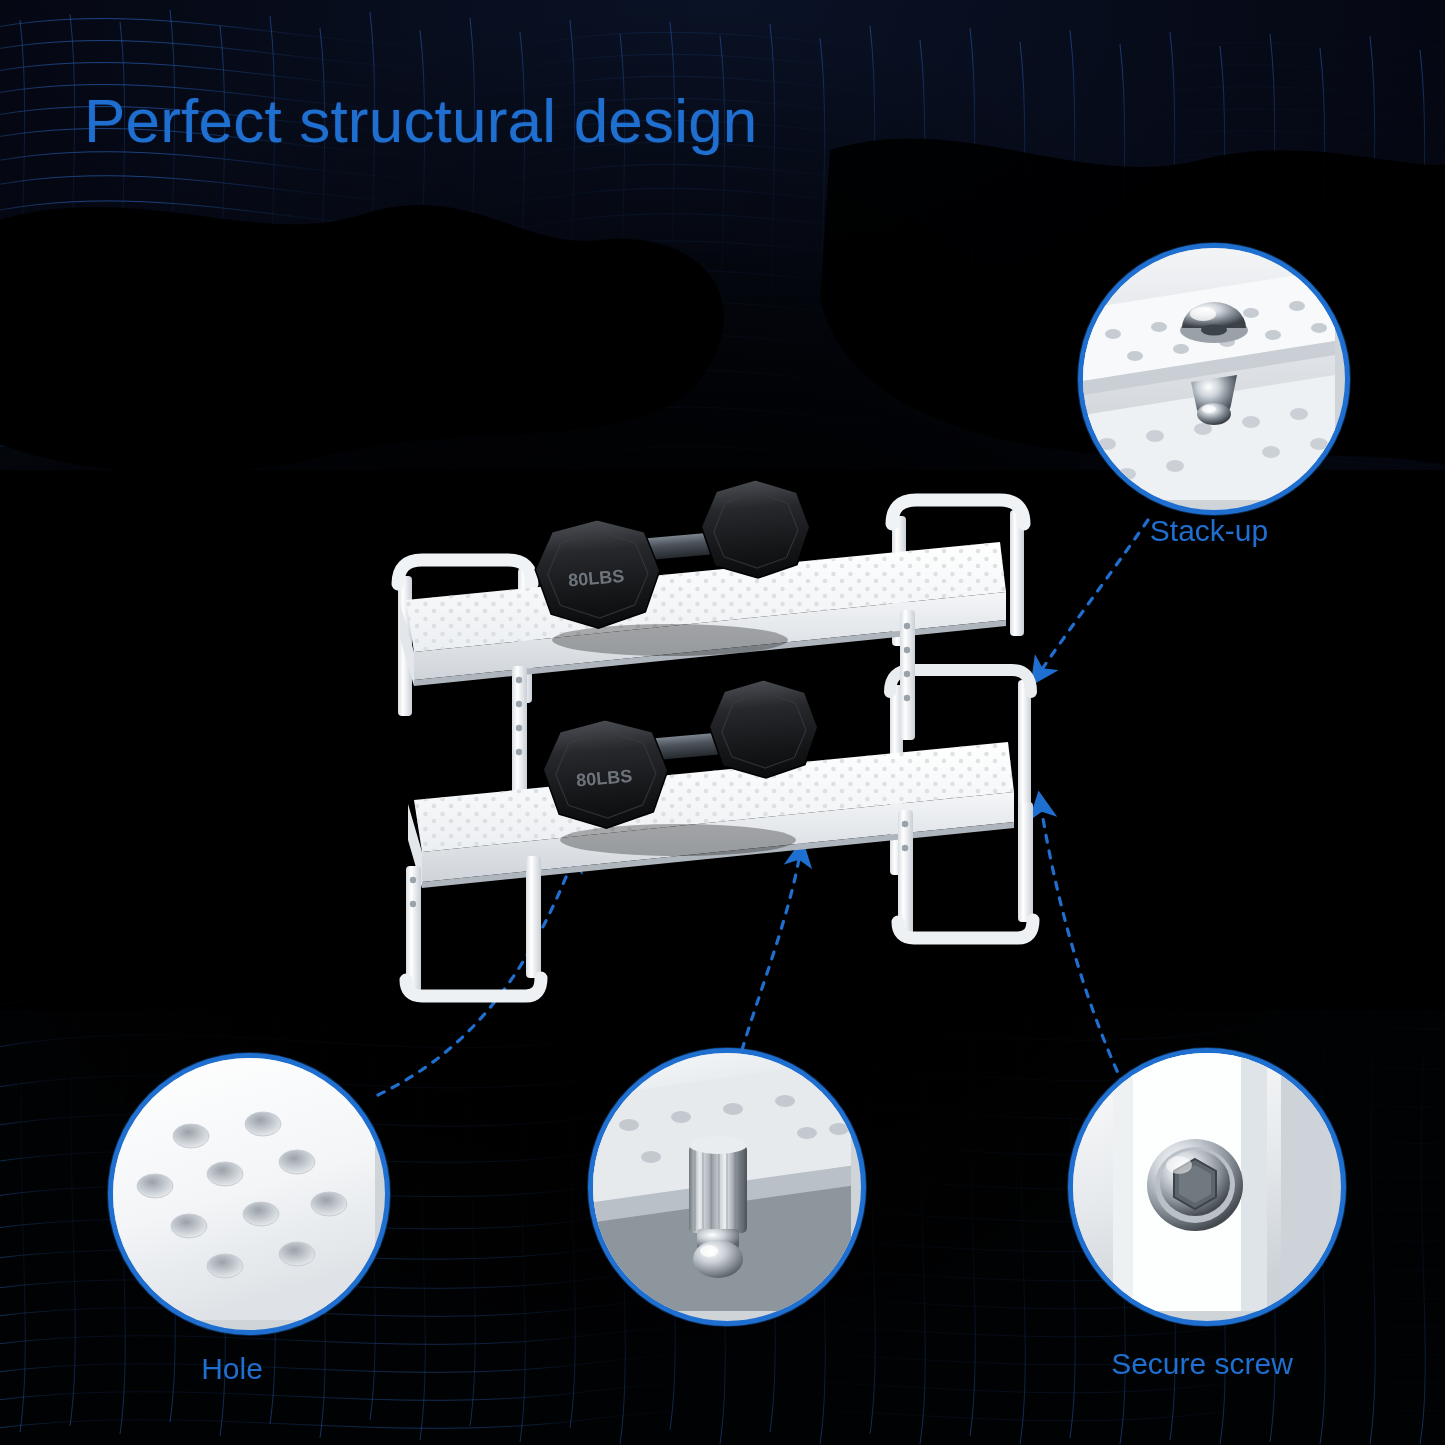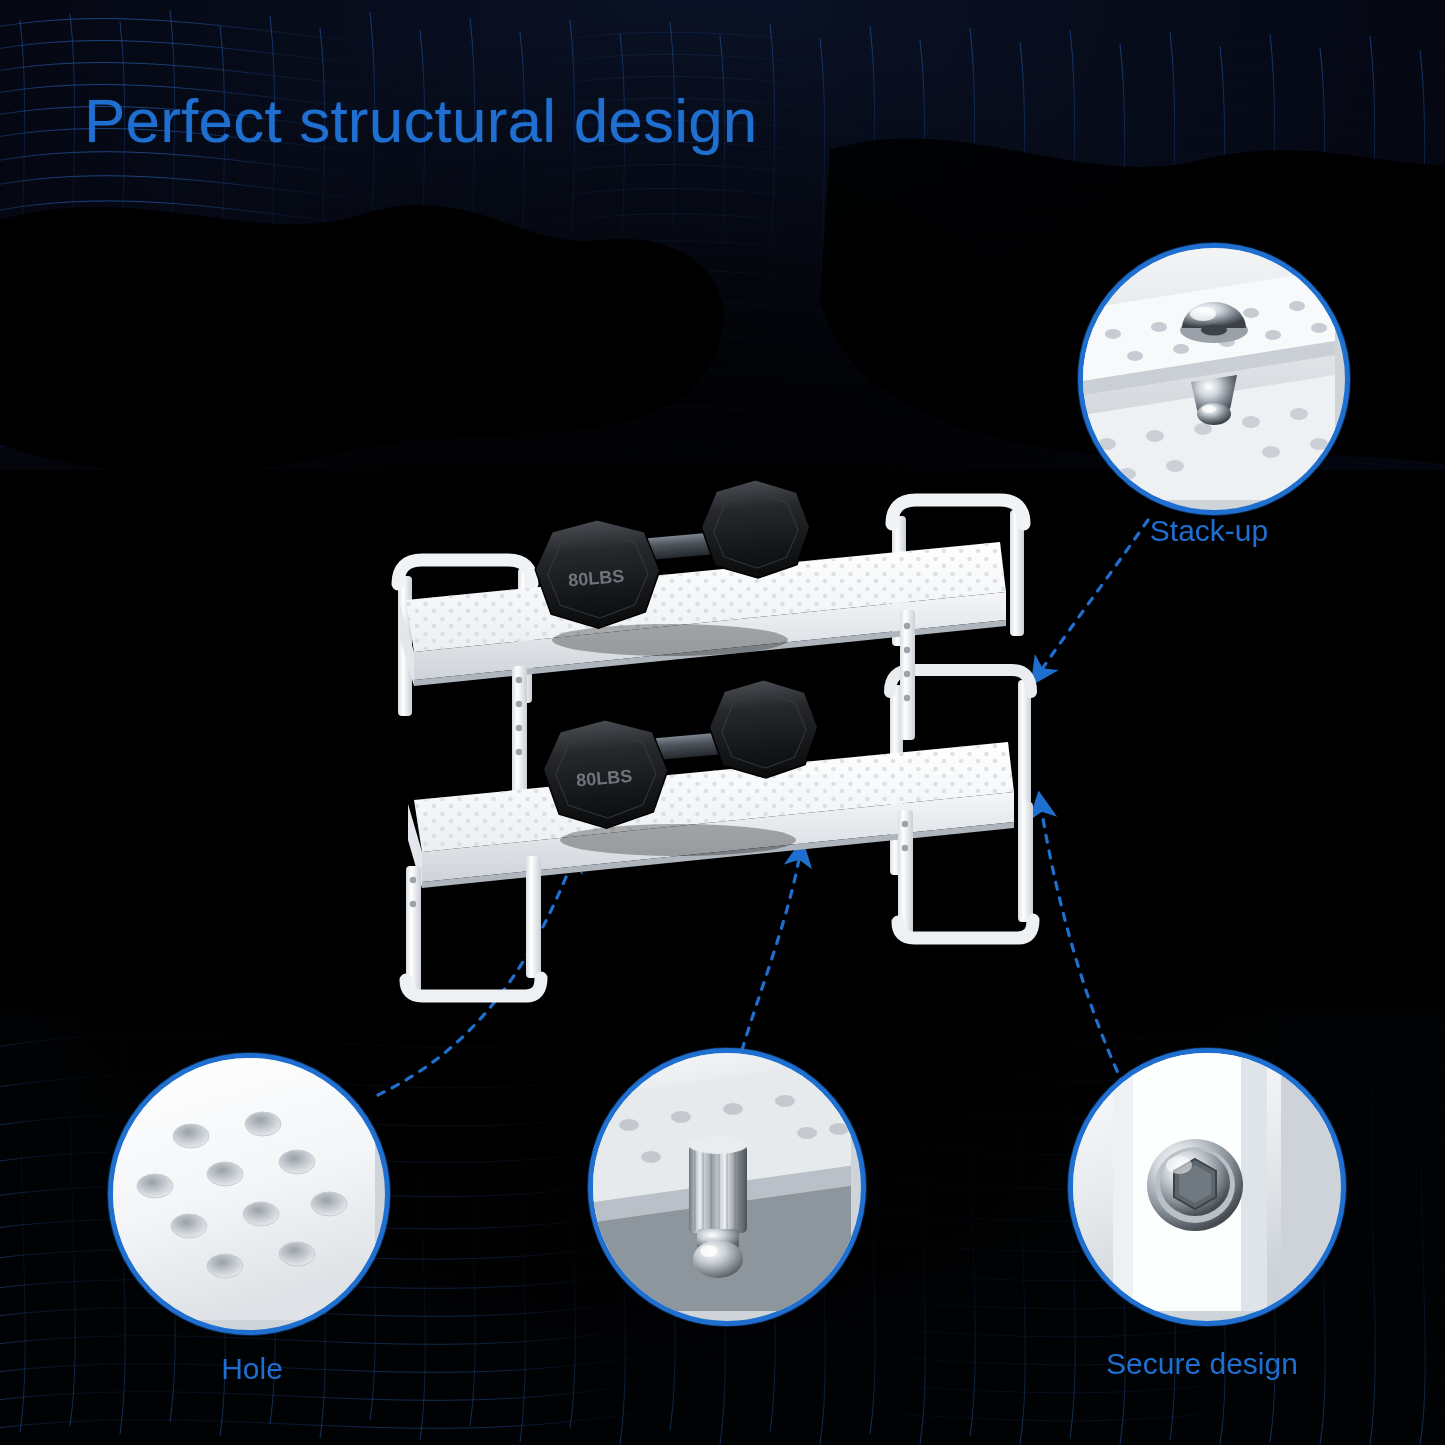--- a/index.html
+++ b/index.html
@@ -421,21 +421,21 @@
         <ellipse cx="112" cy="116" rx="18" ry="12"></ellipse>
         <ellipse cx="184" cy="104" rx="18" ry="12"></ellipse>
         <ellipse cx="76" cy="168" rx="18" ry="12"></ellipse>
         <ellipse cx="148" cy="156" rx="18" ry="12"></ellipse>
         <ellipse cx="216" cy="146" rx="18" ry="12"></ellipse>
         <ellipse cx="112" cy="208" rx="18" ry="12"></ellipse>
         <ellipse cx="184" cy="196" rx="18" ry="12"></ellipse>
       </g>
     </svg>
   </div>
-  <div class="bubble-label" style="left:116px;top:1352px;width:272px;">Hole</div>
+  <div class="bubble-label" style="left:96px;top:1352px;width:272px;">Hole</div>
 
   <div class="bubble" style="left:588px;top:1048px;width:268px;height:268px;">
     <svg width="258" height="258" viewBox="0 0 258 258">
       <defs>
         <linearGradient id="rsBg" x1="0" y1="0" x2="0.2" y2="1">
           <stop offset="0%" stop-color="#f6f8f9"></stop>
           <stop offset="45%" stop-color="#d9dee3"></stop>
           <stop offset="100%" stop-color="#b7bec5"></stop>
         </linearGradient>
         <linearGradient id="knurl" x1="0" y1="0" x2="1" y2="0">
@@ -515,15 +515,15 @@
       <g>
         <ellipse cx="122" cy="132" rx="48" ry="46" fill="url(#ssChrome)"></ellipse>
         <ellipse cx="122" cy="132" rx="40" ry="38" fill="#b9c0c7"></ellipse>
         <ellipse cx="122" cy="130" rx="35" ry="33" fill="url(#ssChrome)"></ellipse>
         <polygon points="122,106 143,118 143,144 122,156 101,144 101,118" fill="#5e666d" stroke="#3c4248" stroke-width="2"></polygon>
         <polygon points="122,112 138,121 138,141 122,150 106,141 106,121" fill="#7d858c" opacity="0.6"></polygon>
         <ellipse cx="106" cy="112" rx="13" ry="9" fill="#ffffff" opacity="0.55"></ellipse>
       </g>
     </svg>
   </div>
-  <div class="bubble-label" style="left:1028px;top:1347px;width:348px;">Secure design</div>
+  <div class="bubble-label" style="left:1028px;top:1347px;width:348px;">Secure screw</div>
 
 </div>
 
 </body></html>

